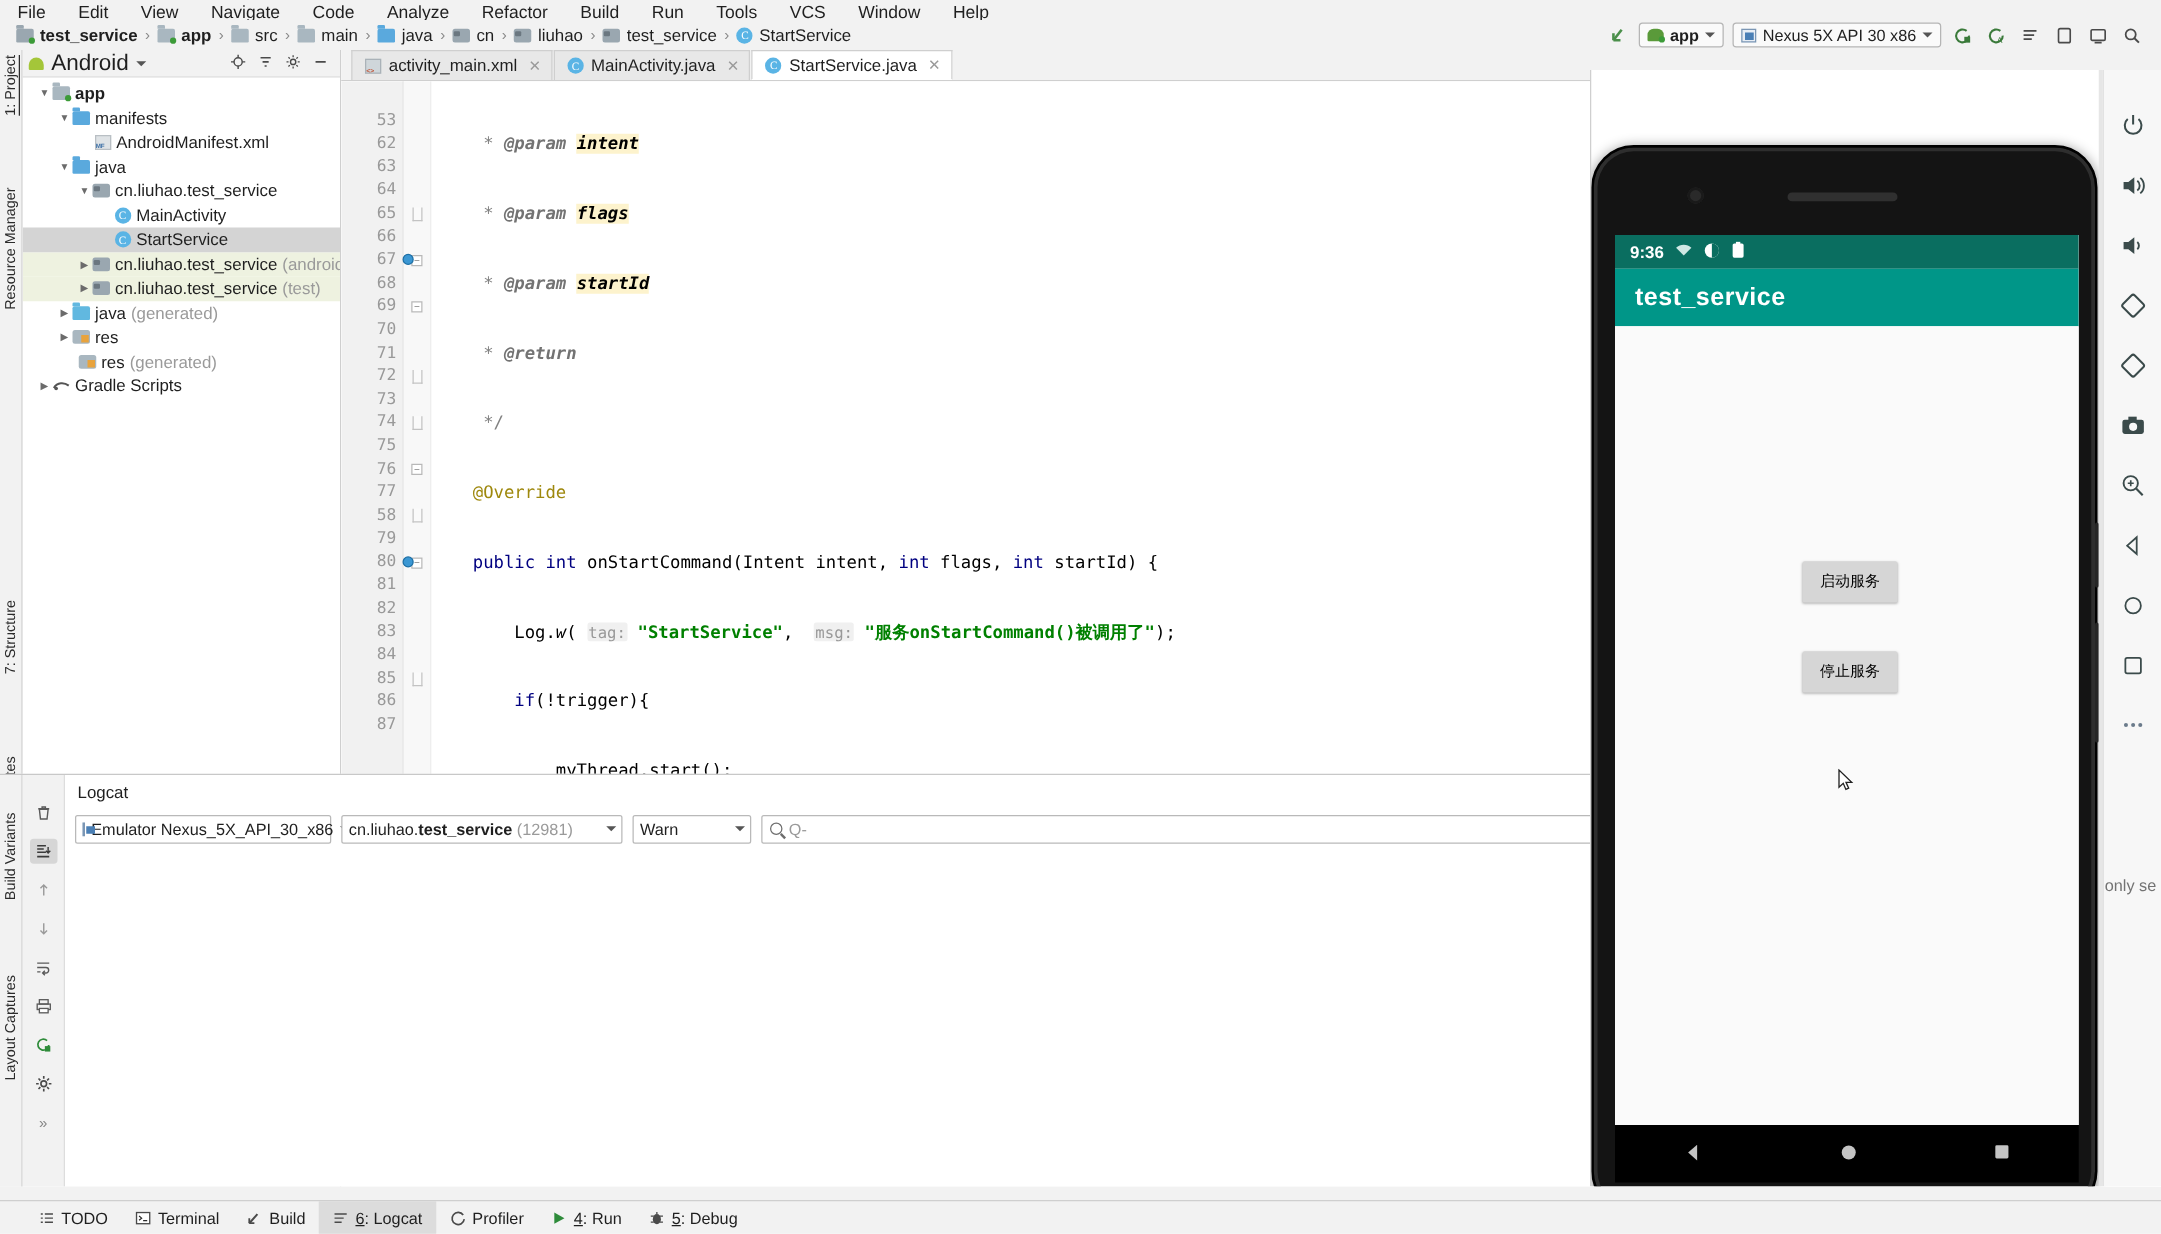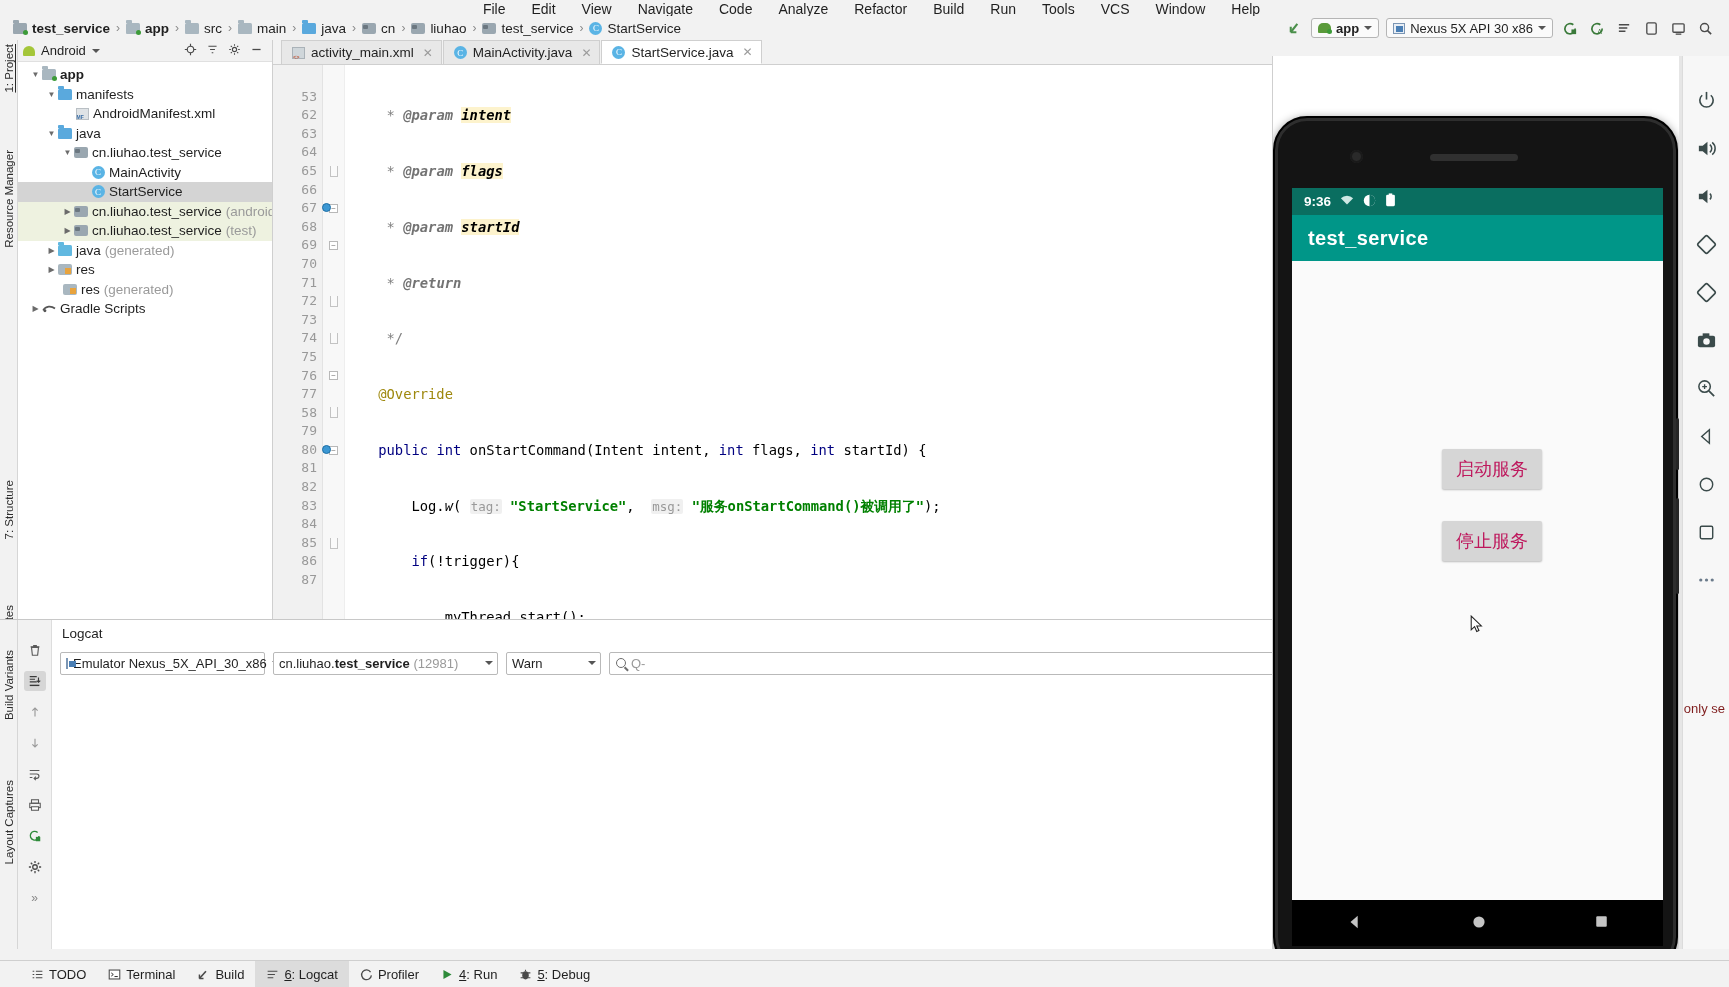--- a/index.html
+++ b/index.html
@@ -9,21 +9,21 @@
     background:#f2f2f2;
     font-family:"Liberation Sans", sans-serif;
     font-size:14px; color:#1f1f1f;
     position:relative;
     -webkit-font-smoothing:antialiased;
   }
 
   
   #menubar {
     height:16px; background:#f2f2f2; display:flex; align-items:flex-end;
-    padding-left:14px; gap:26px; font-size:14px; overflow:hidden;justify-content:center;
+    padding-left:14px; gap:26px; font-size:14px; overflow:hidden;
   }
   #menubar .mi { line-height:14px; white-space:nowrap; cursor:default; }
 
   
   #navbar {
     height:24px; background:#f2f2f2; display:flex; align-items:center;
     padding:0 8px; gap:0px; position:relative;
   }
   .crumb { display:flex; align-items:center; gap:5px; padding:0 5px; white-space:nowrap; font-size:13.5px; }
   .crumb.bold { font-weight:bold; }
@@ -54,21 +54,21 @@
   #left-rail { width:18px; background:#f2f2f2; border-right:1px solid #d6d6d6; position:relative; flex:none; }
   .vlabel {
     position:absolute; left:0; width:18px; writing-mode:vertical-rl; transform:rotate(180deg);
     font-size:11.5px; white-space:nowrap; color:#2b2b2b; display:flex; align-items:center; gap:4px;
   }
   .vlabel .u { text-decoration:underline; }
 
   
   #project-panel { width:255px; background:#fff; border-right:1px solid #cfcfcf; flex:none; display:flex; flex-direction:column; }
   #project-head { height:22px; background:#f2f2f2; display:flex; align-items:center; padding:0 5px; gap:6px; border-bottom:1px solid #e0e0e0;}
-  #project-head .title { font-size:13px; }
+  #project-head .title { font-size:18px; }
   #project-head .hr-ics { margin-left:auto; display:flex; gap:9px; align-items:center; padding-right:4px; color:#4a4a4a;}
   .droid {
     width:12px;height:10px;background:#a4c639;border-radius:6px 6px 1px 1px; position:relative; flex:none;
   }
   #tree { flex:1; overflow:hidden; padding-top:3px; font-size:13.5px; }
   .trow { display:flex; align-items:center; height:19.5px; padding-right:4px; white-space:nowrap; }
   .trow .arrow { width:11px; flex:none; display:flex; align-items:center; justify-content:center; color:#6b6b6b; font-size:8px; }
   .trow .ic { width:16px; flex:none; display:flex; align-items:center; justify-content:center; margin-right:3px; }
   .trow.sel { background:#d4d4d4; }
   .trow.test { background:#eef2e0; }
@@ -183,21 +183,21 @@
   #notch-spk { position:absolute; left:155px; top:36px; width:88px; height:7px; border-radius:4px; background:#303030; }
   #sbar {
     height:27px; background:#00796b; background:#0a6e60; color:#fff; display:flex; align-items:center;
     padding:0 12px; gap:9px; font-size:13.5px; font-weight:bold;
   }
   #sbar .right { margin-left:auto; display:flex; gap:4px; align-items:center;}
   #appbar { height:46px; background:#009688; display:flex; align-items:center; padding:0 16px; }
   #appbar .t { color:#fff; font-size:20px; font-weight:bold; letter-spacing:.4px; }
   #screen-body { position:relative; height:calc(100% - 73px); background:#fafafa; }
   .and-btn {
-    position:absolute; background:#d6d6d6; border-radius:2px; color:#be185d; font-size:18px;
+    position:absolute; background:#d6d6d6; border-radius:2px; color:#000000; font-size:12px;
     padding:8px 14px; box-shadow:0 1px 2px rgba(0,0,0,.25); white-space:nowrap;font-family:Liberation Mono, monospace;
   }
   #navbar-phone {
     position:absolute; left:17px; right:13px; top:782px; height:46px; background:#000;
     display:flex; align-items:center; justify-content:space-around;
   }
   .nbk { color:#bdbdbd; }
   #cursor-arrow { position:absolute; left:178px; top:354px; width:13px; height:18px; }
 
   #em-rail { position:absolute; right:0; top:0; width:47px; bottom:0; background:#f7f7f7;
@@ -704,21 +704,21 @@
       <span id="lc-search">
         <i class="mag"></i>
         <span>Q-</span>
       </span>
     </div>
     <div id="logcat-out"></div>
 
   </div>
 </div>
 
-<div style="position:absolute; right:4px; top:701px; font-size:13px; color:#7f1d1d; z-index:5;">only se</div>
+<div style="position:absolute; right:4px; top:701px; font-size:13px; color:#737373; z-index:5;">only se</div>
 
 <div id="emulator-panel">
   <div id="phone">
     <div id="notch-cam"></div>
     <div id="notch-spk"></div>
     <div class="side-btn" style="top:300px;height:52px;"></div>
     <div class="side-btn" style="top:380px;height:96px;"></div>
 
     <div id="phone-screen">
       <div id="sbar">

